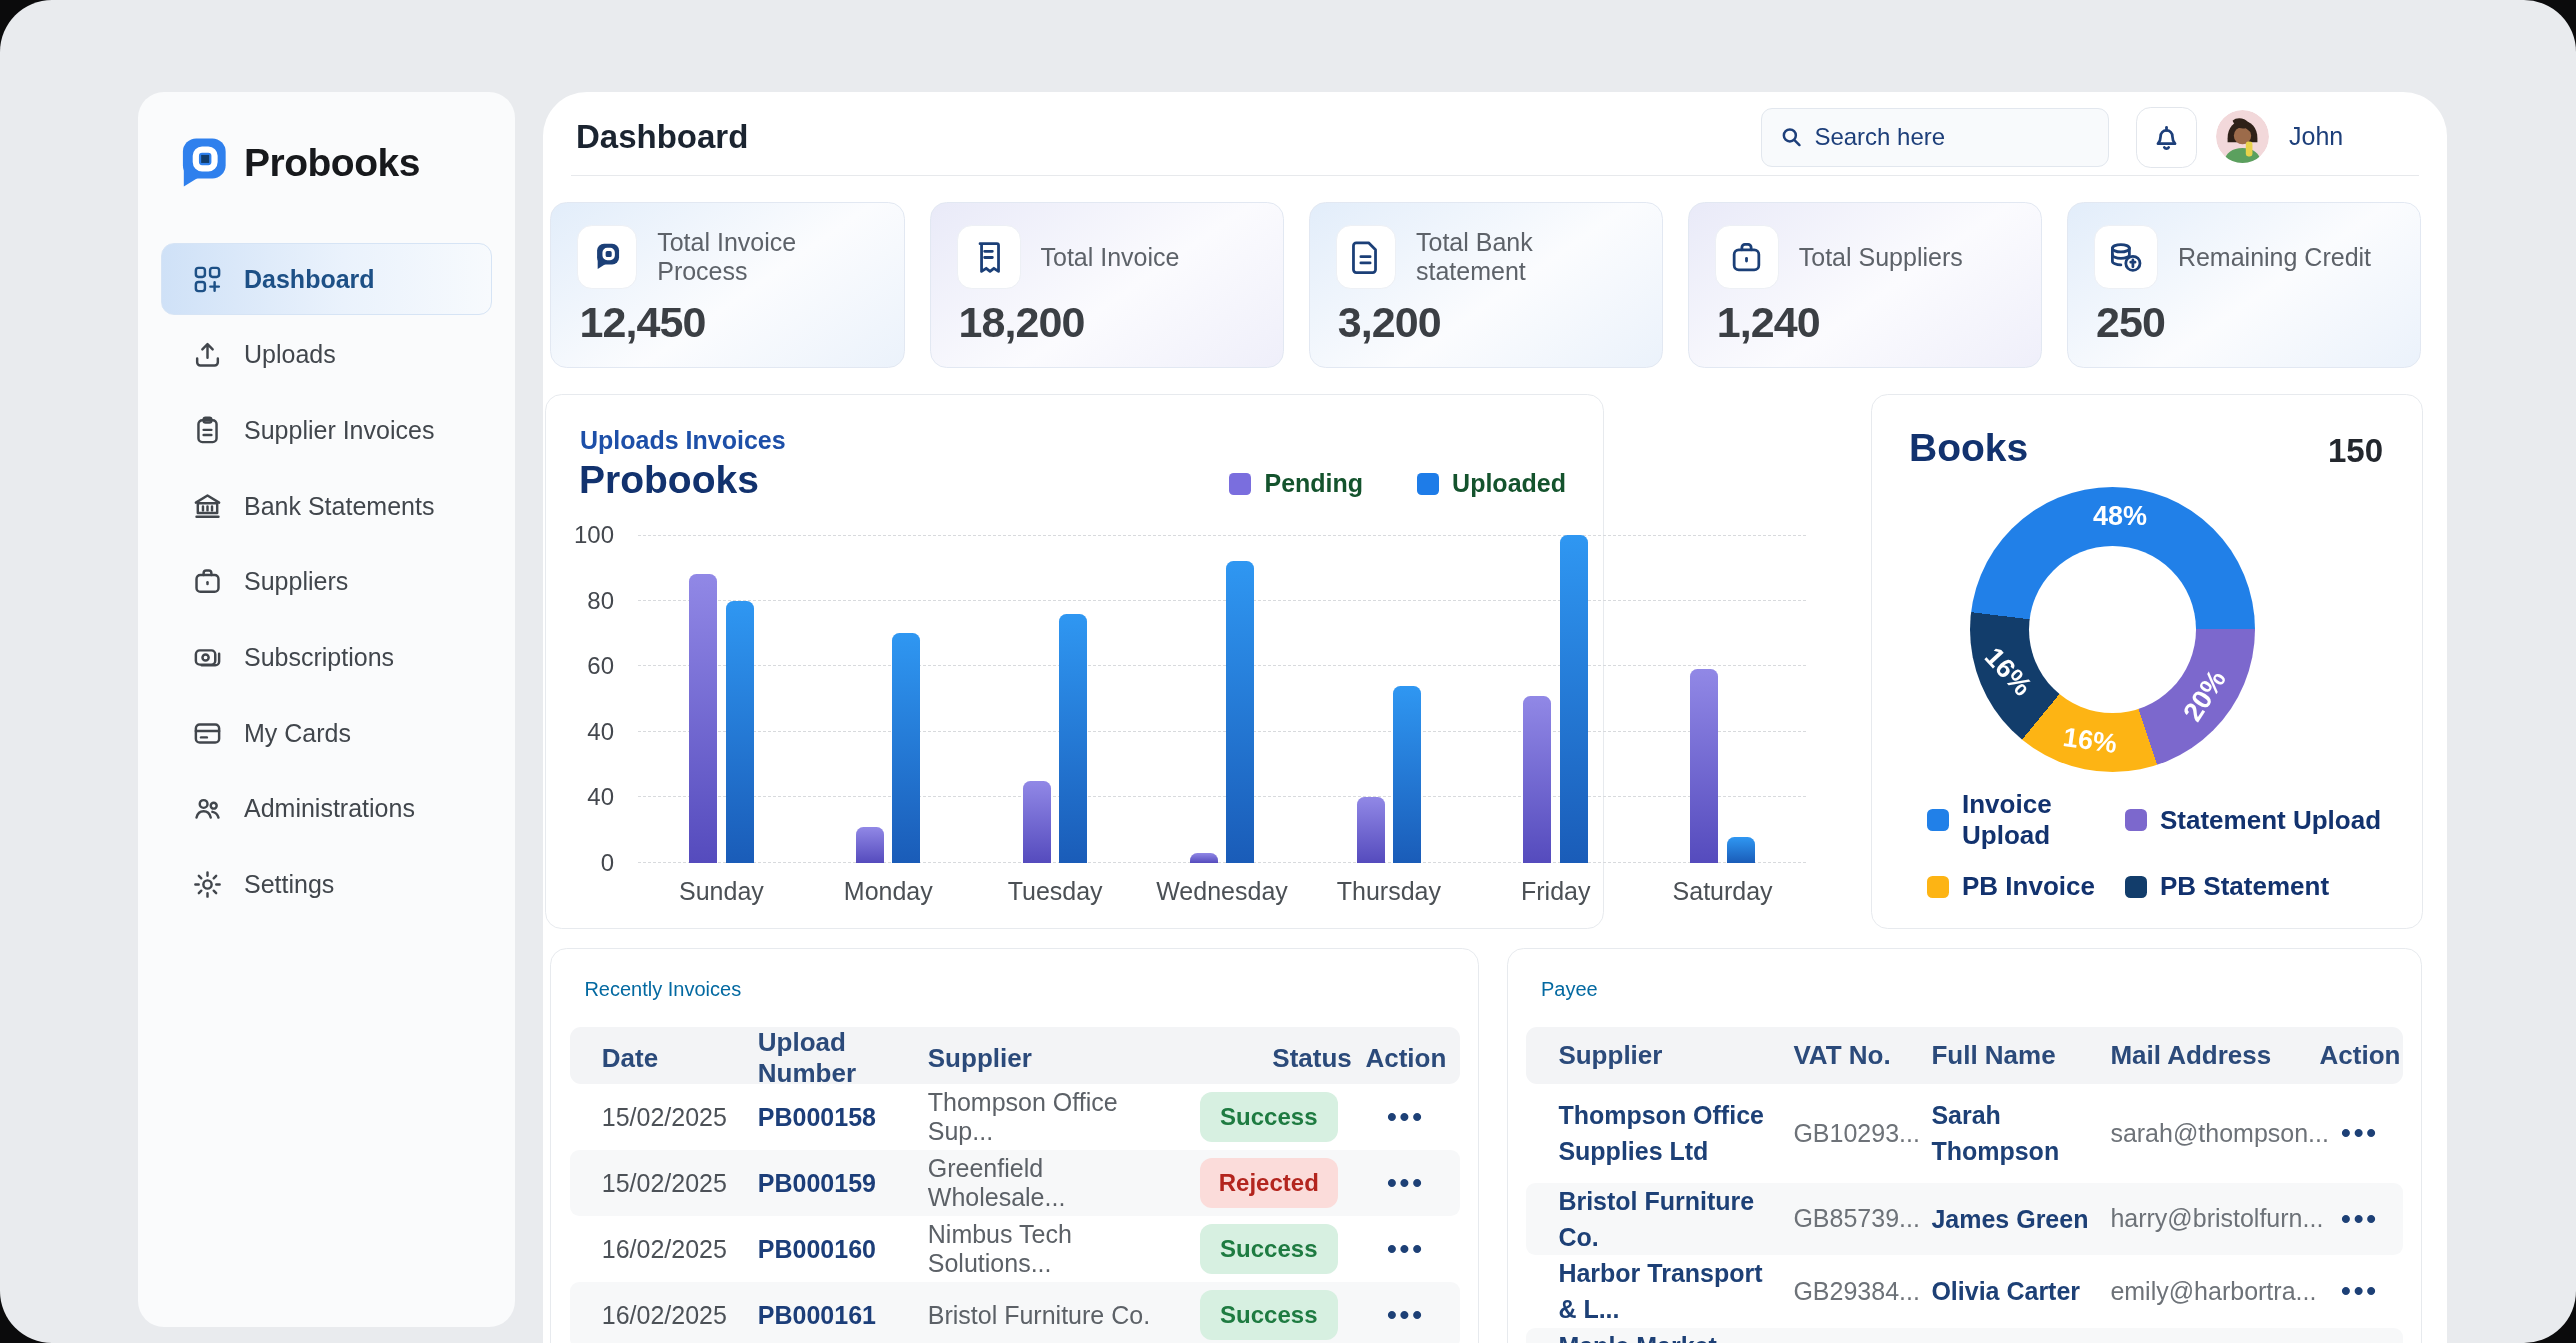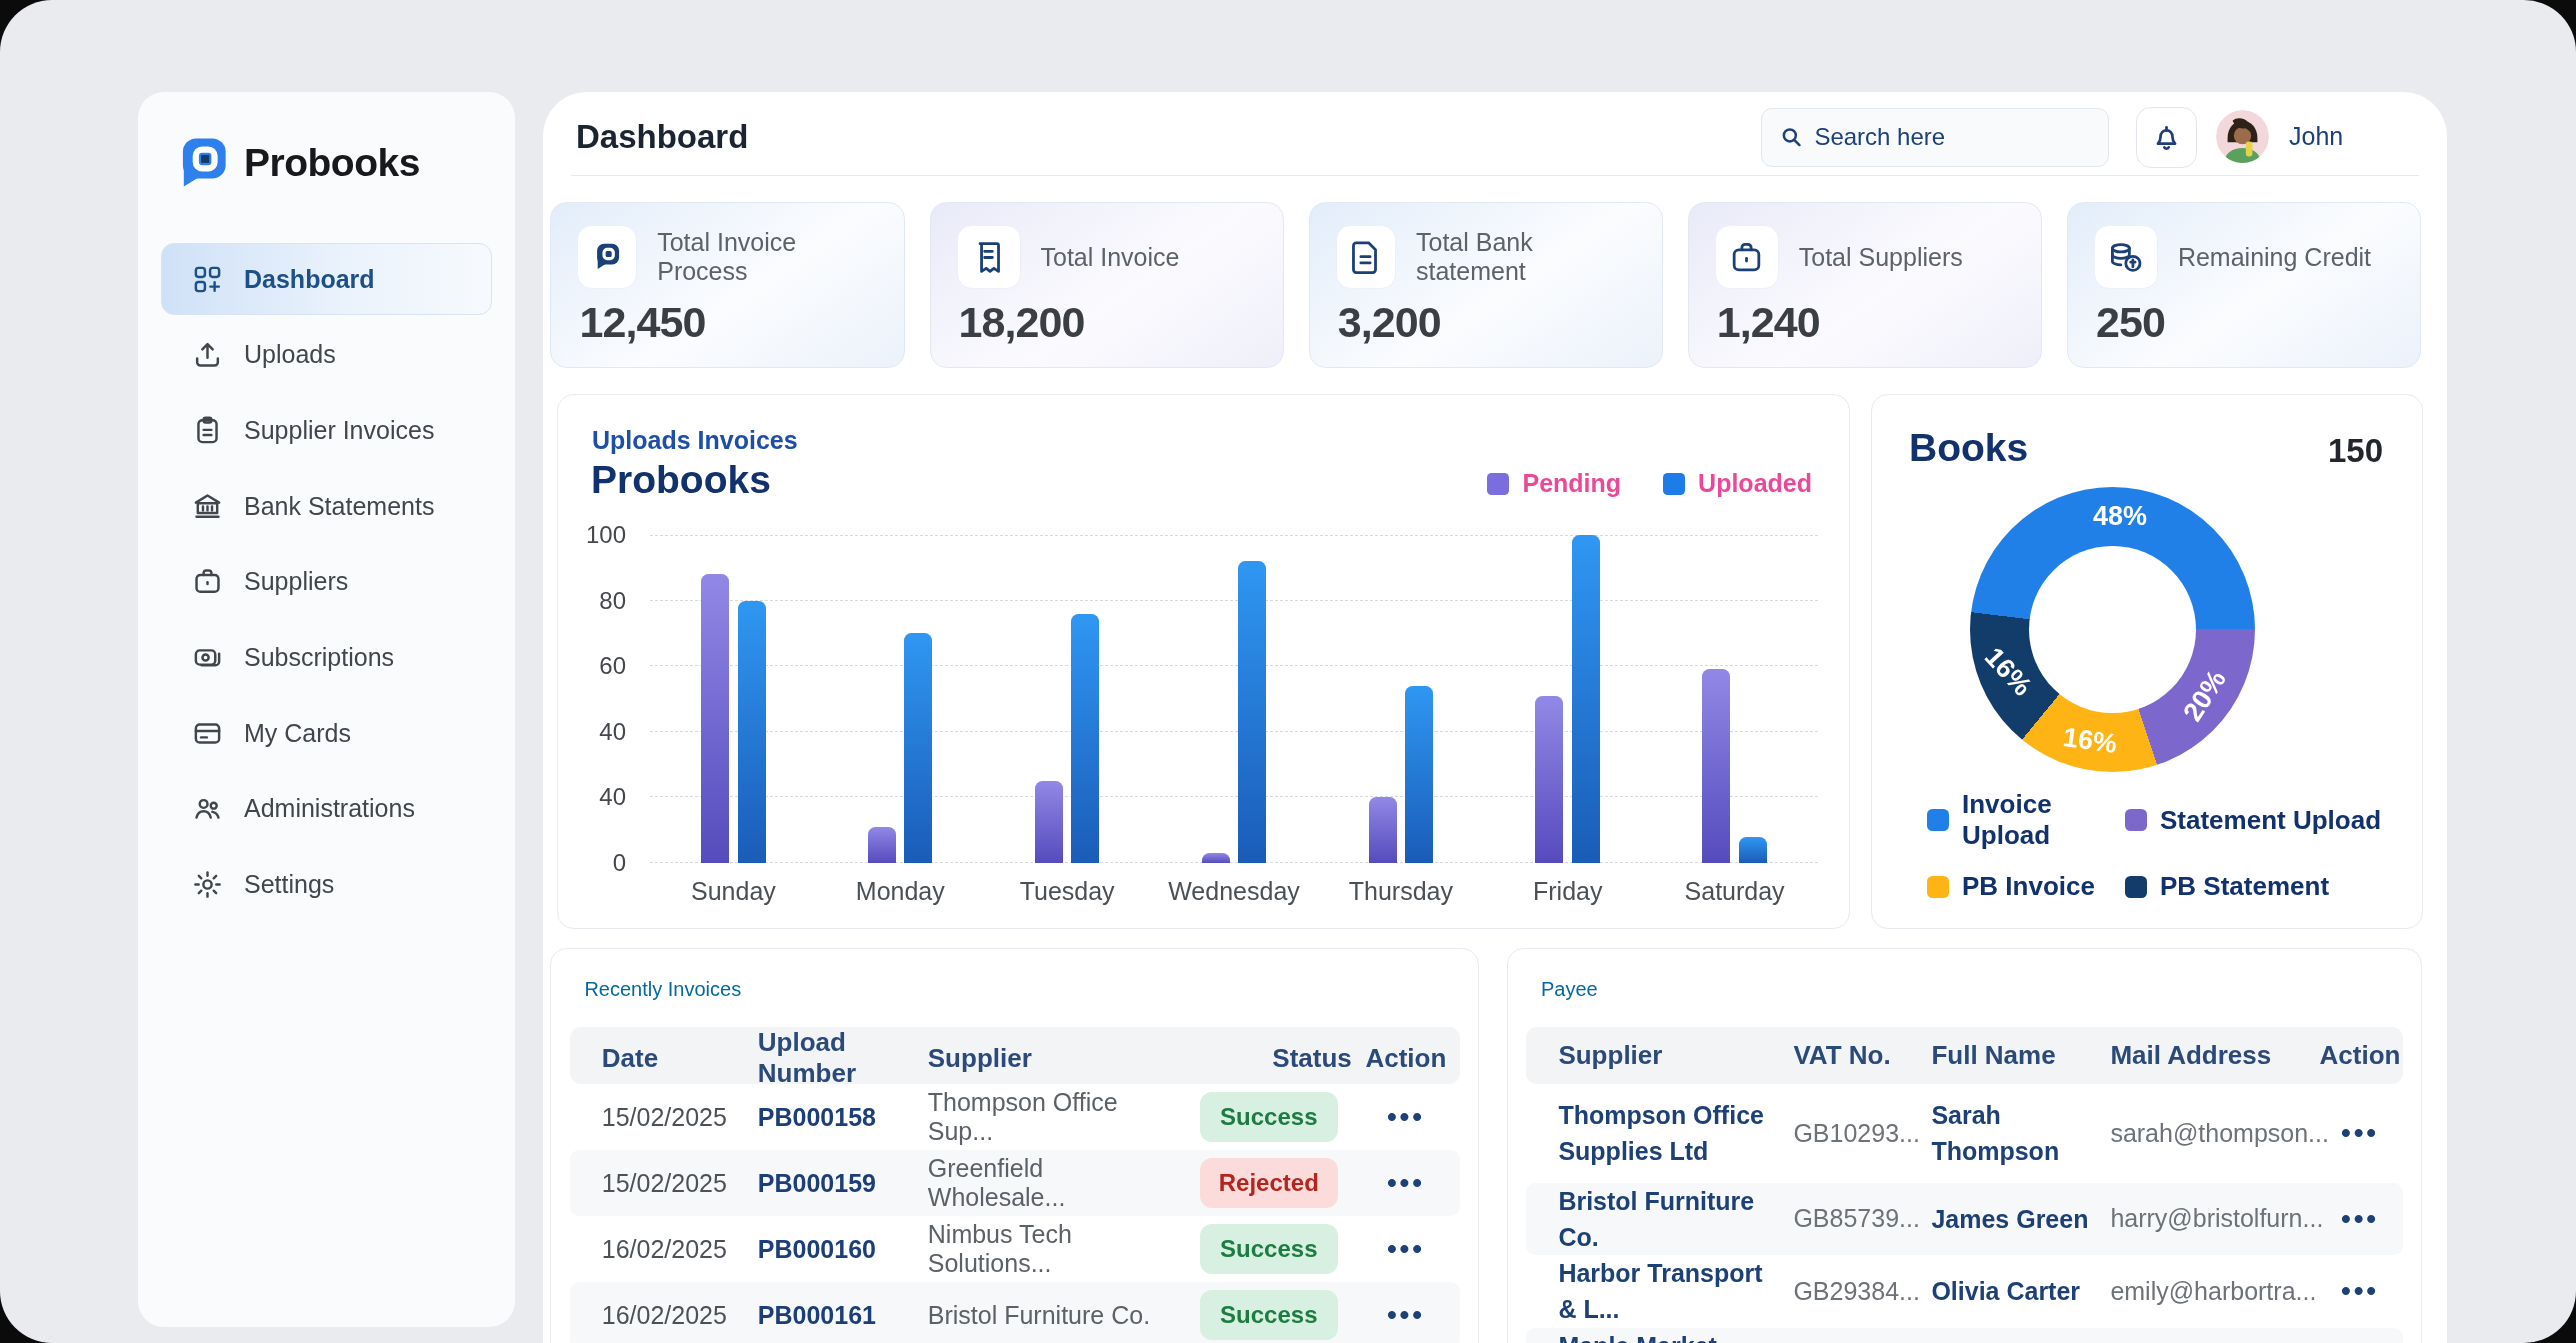--- a/index.html
+++ b/index.html
@@ -52,26 +52,26 @@
   .tint-purple { background:linear-gradient(145deg,#e9eaf8 0%,#fbfbfe 55%,#efeffa 100%); }
   .stat-top { display:flex; align-items:center; gap:20px; }
   .icon-tile { width:64px; height:64px; background:#fff; border:0.9px solid #edf0f5; border-radius:14.7px;
                display:flex; align-items:center; justify-content:center; }
   .icon-tile svg { width:37px; height:37px; stroke:#1b3f77; fill:none; stroke-width:1.8;
                    stroke-linecap:round; stroke-linejoin:round; }
   .stat-label { font-size:25px; color:#5d6269; font-weight:500; }
   .stat-value { position:absolute; left:28px; bottom:20px; font-size:43px; font-weight:800; color:#3b3f44; letter-spacing:-0.9px; }
 
   
-  .chart-card { position:absolute; left:14px; top:302px; width:1293px; height:535px; background:#fff;
+  .chart-card { position:absolute; left:2px; top:302px; width:1059px; height:535px; background:#fff;
                 border:0.9px solid #e7eaee; border-radius:16.6px; }
   .chart-sub { position:absolute; left:34px; top:31px; font-size:25px; font-weight:600; color:#1d4fa8; }
   .chart-title { position:absolute; left:33px; top:63px; font-size:39px; font-weight:800; color:#12326e; }
   .bar-legend { position:absolute; right:37px; top:74px; display:flex; gap:42px; }
-  .leg-item { display:flex; align-items:center; gap:13px; font-size:25px; font-weight:600; color:#ec4899; }
+  .leg-item { display:flex; align-items:center; gap:13px; font-size:25px; font-weight:600; color:#14532d;margin-left:12px; }
   .leg-sq { width:22px; height:22px; border-radius:4.6px; }
   .plot { position:absolute; left:92px; top:140px; width:1168px; height:328px; }
   .grid { position:absolute; left:0; width:100%; border-top:1.8px dashed #d8dadd; }
   .grid:nth-of-type(1){bottom:calc(100% - 0.9px);} .grid:nth-of-type(2){bottom:80%;}
   .grid:nth-of-type(3){bottom:60%;} .grid:nth-of-type(4){bottom:40%;}
   .grid:nth-of-type(5){bottom:20%;} .grid:nth-of-type(6){bottom:0;}
   .ytick { position:absolute; left:-79px; width:55px; text-align:right; font-size:24px; color:#44484e;
            transform:translateY(50%); }
   .yt0{bottom:100%;} .yt1{bottom:80%;} .yt2{bottom:60%;} .yt3{bottom:40%;} .yt4{bottom:20%;} .yt5{bottom:0;}
   .bars { position:absolute; inset:0; display:flex; justify-content:space-around; align-items:flex-end; }

